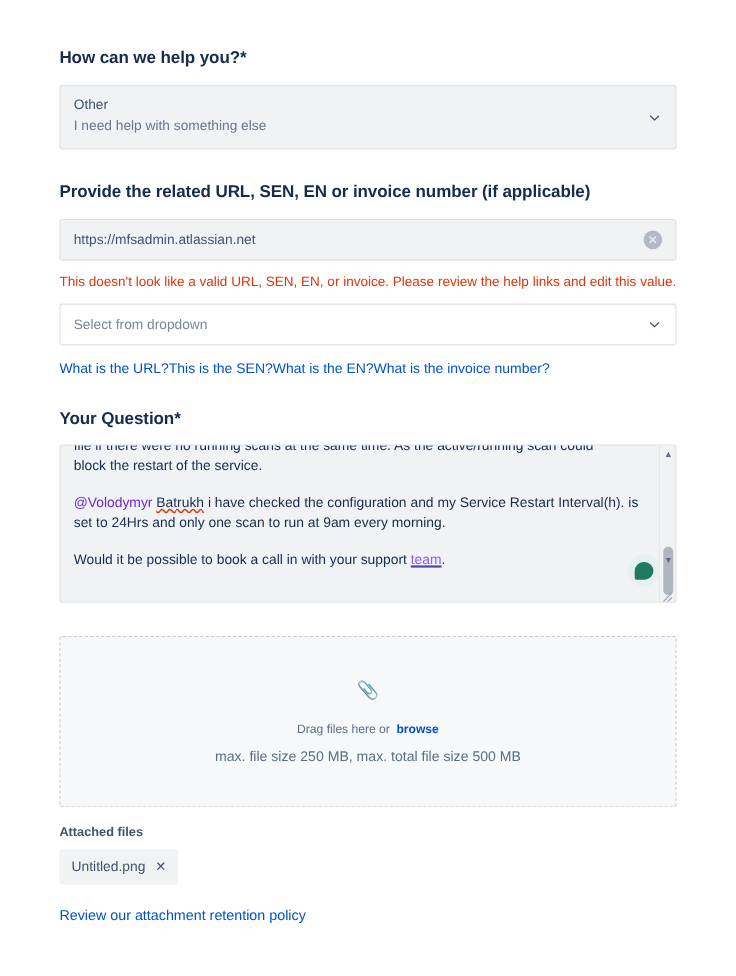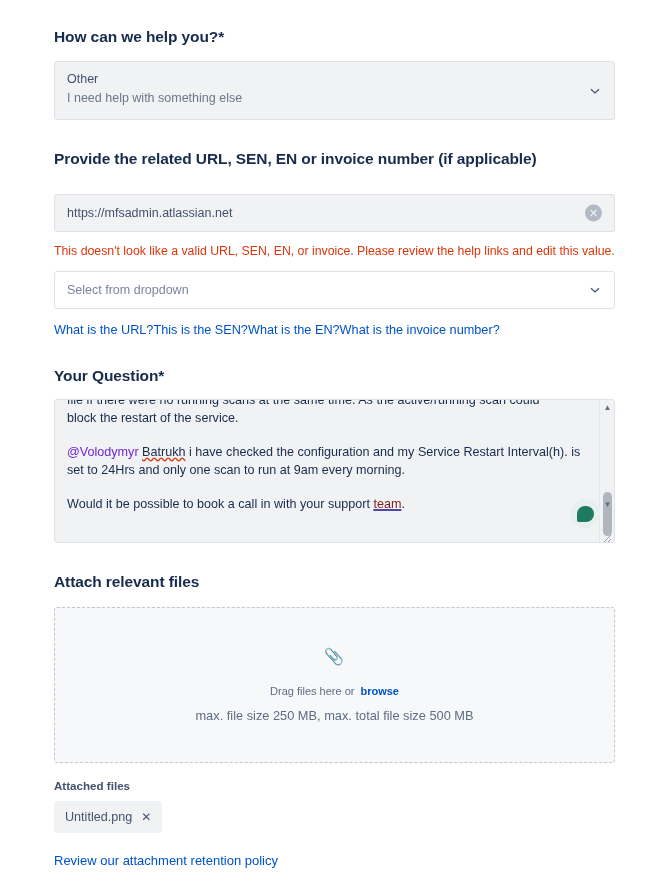--- a/index.html
+++ b/index.html
@@ -58,21 +58,21 @@
     transform: translateY(-50%);
     width: 12px;
     height: 12px;
     color: #42526e;
   }
   .chev svg { display: block; }
 
   
   .block { margin-top: 30px; }
   .url-row {
-    margin-top: 26px;
+    margin-top: 15px;
     position: relative;
     background: #f1f2f4;
     border: 1px solid #dfe1e6;
     border-radius: 3px;
     height: 38px;
     display: flex;
     align-items: center;
     padding: 0 40px 0 12px;
   }
   .url-row .val {
@@ -155,21 +155,21 @@
     color: #172b4d;
   }
   .ta-p { margin: 0 0 16px 0; }
   .ta-p:first-child { margin-top: 0; }
   .mention { color: #6d28d9; }
   .redsquiggle {
     text-decoration: underline wavy #de350b;
     text-decoration-skip-ink: none;
   }
   .bluelink-underline {
-    color: #7f1d1d;
+    color: #8b5cf6;
     text-decoration: underline;
     text-decoration-color: #5243aa;
     text-decoration-thickness: 2px;
   }
   
   .sb {
     position: absolute;
     top: 0;
     right: 0;
     width: 15px;
@@ -272,21 +272,21 @@
     color: #0052cc;
     text-decoration: none;
     display: inline-block;
   }
 </style>
 </head>
 <body>
 
 <div class="page">
 
-  <div style="padding-top:28px;">
+  <div style="padding-top:44px;">
     <div class="section-label">How can we help you?*</div>
     <div class="help-select">
       <div class="opt-title">Other</div>
       <div class="opt-sub">I need help with something else</div>
       <span class="chev">
         <svg viewBox="0 0 12 12" width="12" height="12">
             <path d="M2 4.2 L6 8 L10 4.2" fill="none" stroke="currentColor" stroke-width="1.2"></path>
           </svg>
       </span>
     </div>
@@ -334,21 +334,20 @@
         </div>
       <span class="resize-grip">
         <svg viewBox="0 0 10 10" width="10" height="10">
             <path d="M9 1 L1 9 M9 5 L5 9" stroke="currentColor" stroke-width="1" fill="none"></path>
           </svg>
       </span>
     </div>
   </div>
 
   <div class="block">
-    <div class="section-label">Attach relevant files</div>
     <div class="dropzone">
       <div class="clip">📎</div>
       <div class="dz-line1"><span>Drag files here or</span><a>browse</a></div>
       <div class="dz-line2">max. file size 250 MB, max. total file size 500 MB</div>
     </div>
     <div class="attached-title">Attached files</div>
     <div class="chips">
       <span class="chip">
         <span>Untitled.png</span>
         <span class="x">✕</span>

